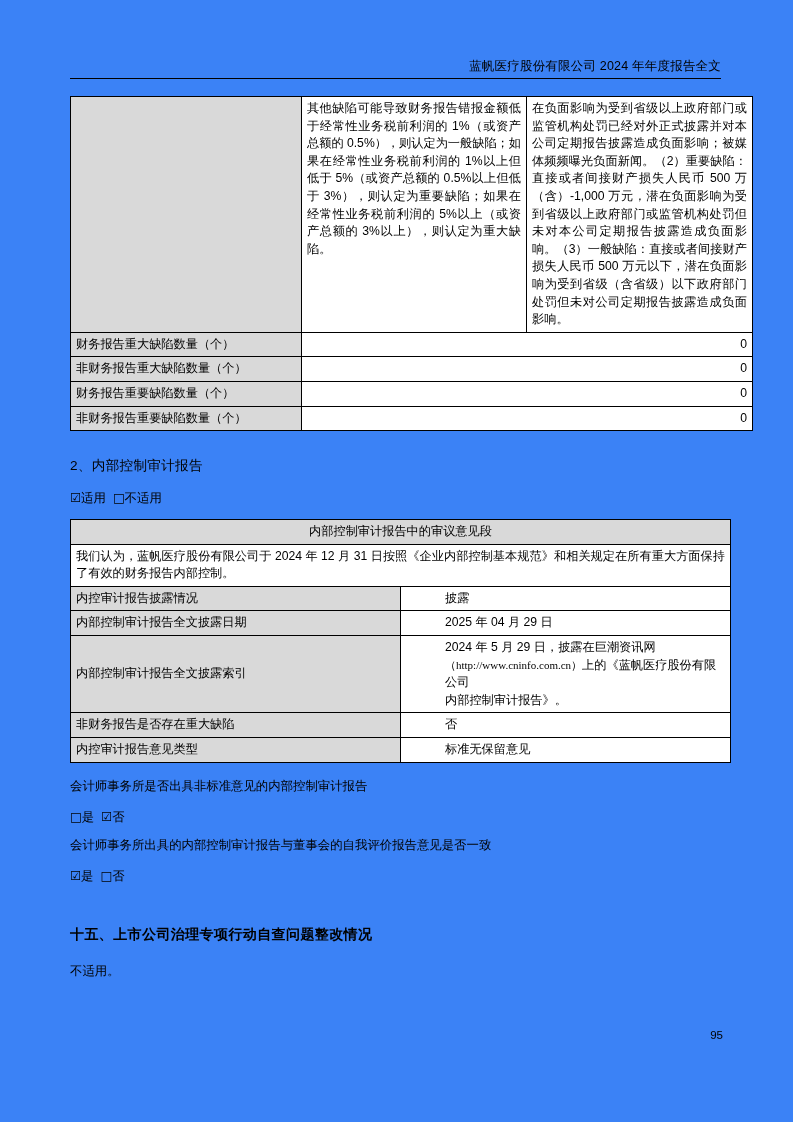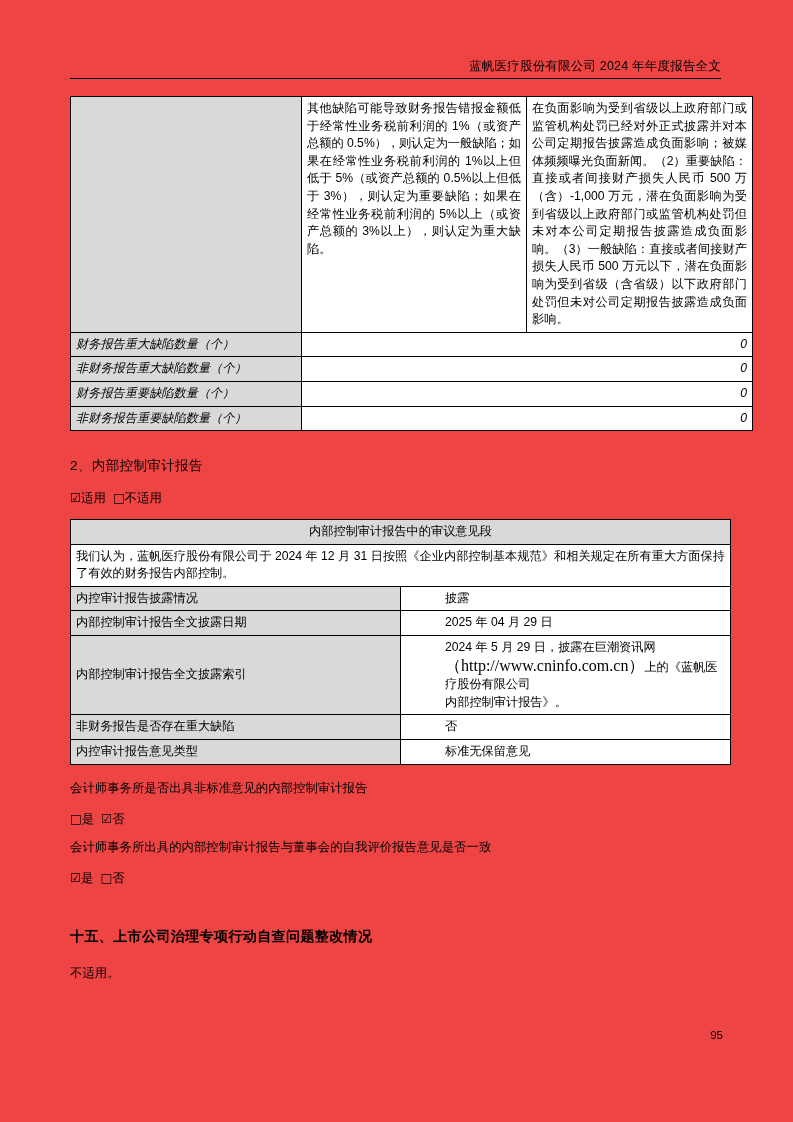--- a/index.html
+++ b/index.html
@@ -9,21 +9,21 @@
   }
   body {
     font-family: "Liberation Sans", "DejaVu Sans", sans-serif;
     color: #000000;
   }
   .page {
     position: relative;
     width: 793px;
     height: 1122px;
     margin: 0 auto;
-    background: #ef4444;
+    background: #3b82f6;
     overflow: hidden;
     box-sizing: border-box;
   }
   .content {
     position: absolute;
     left: 70px;
     top: 0;
     width: 651px;
   }
 
@@ -83,21 +83,20 @@
   }
   .table-top td.col-a { width: 220px; }
   .table-top td.col-b { width: 214px; }
   .table-top td.col-c { width: 215px; }
 
   .cell-tall { height: 200px; }
 
   .row-label td {
     padding-top: 4px;
     padding-bottom: 4px;
-    font-style: italic;
   }
   .row-label td.lbl { width: 220px; }
 
   
   h3.sub-heading {
     font-size: 13.6px;
     font-weight: normal;
     margin: 24px 0 0 0;
     line-height: 22px;
     letter-spacing: 0.3px;
@@ -133,21 +132,21 @@
   
   .table-audit {
     margin-top: 11px;
   }
   .table-audit td.c1 { width: 327px; }
   .table-audit td.c2 { width: 322px; padding-left: 44px; }
   .table-audit td.full { width: 649px; }
 
   .mono-url {
     font-family: "Liberation Serif", "DejaVu Serif", serif;
-    font-size: 16px;
+    font-size: 11px;
   }
 
   
   .page-number {
     position: absolute;
     right: 70px;
     top: 1028px;
     font-size: 11.5px;
     line-height: 14px;
     text-align: right;

